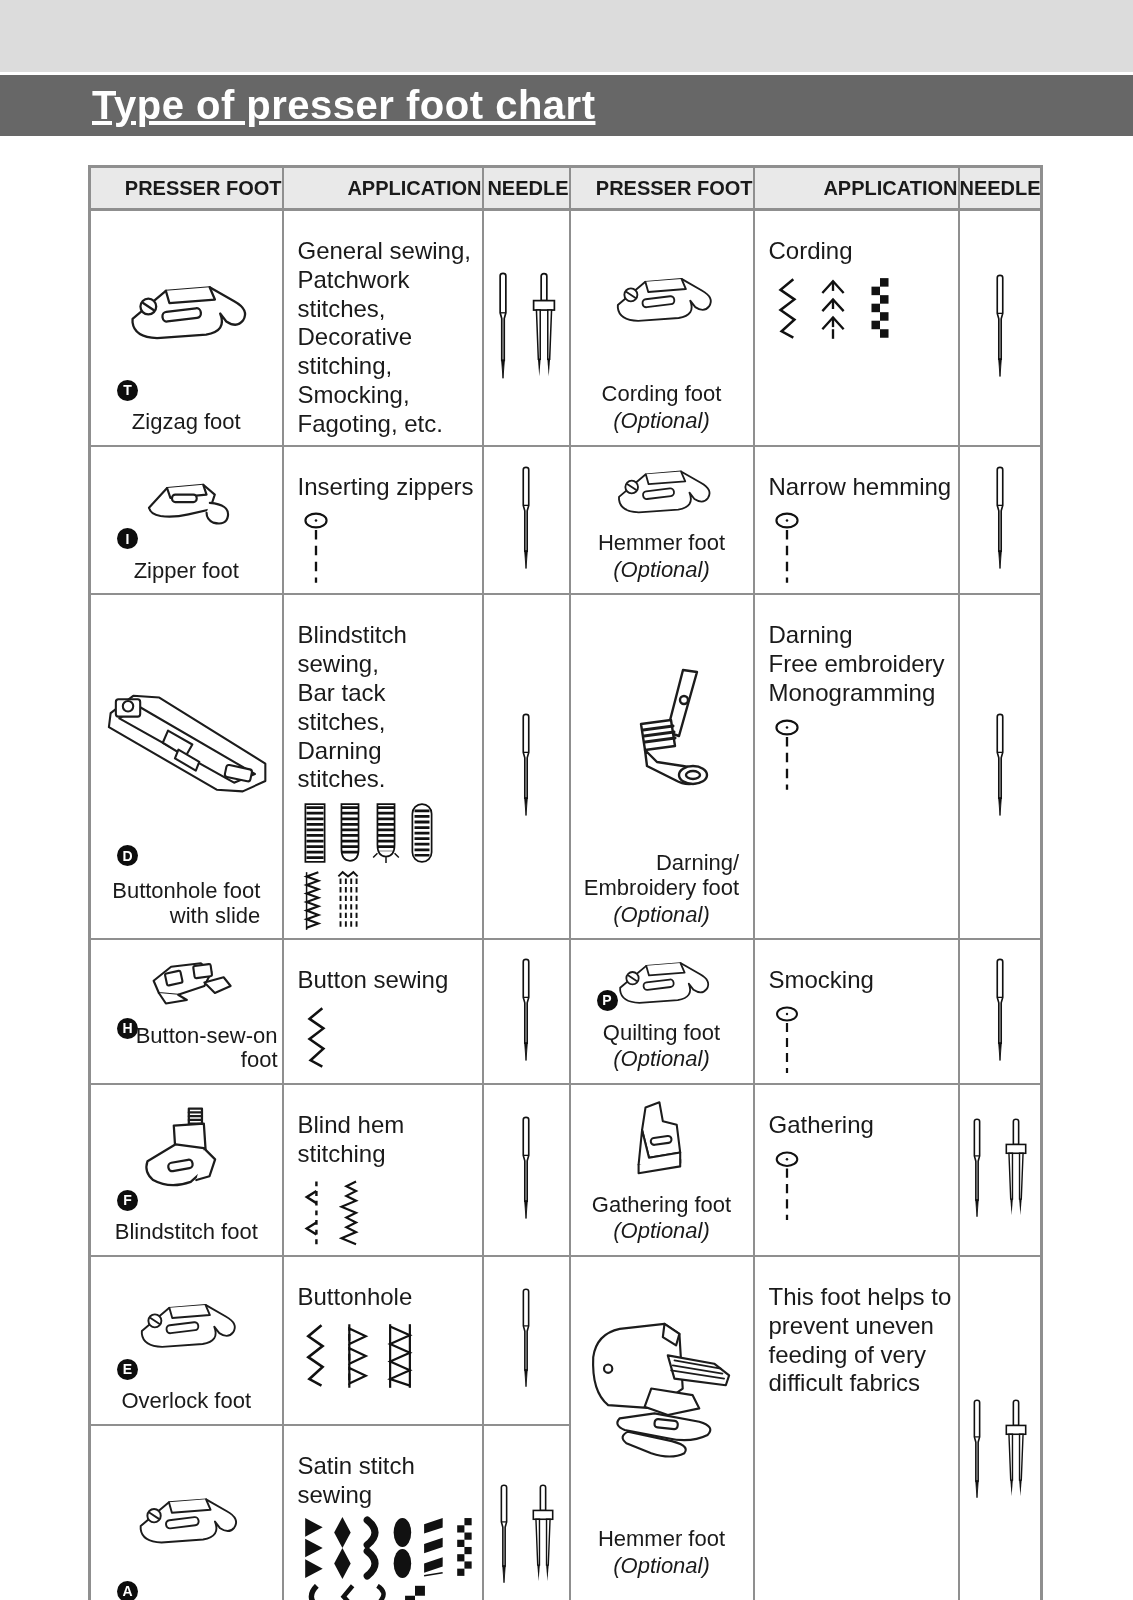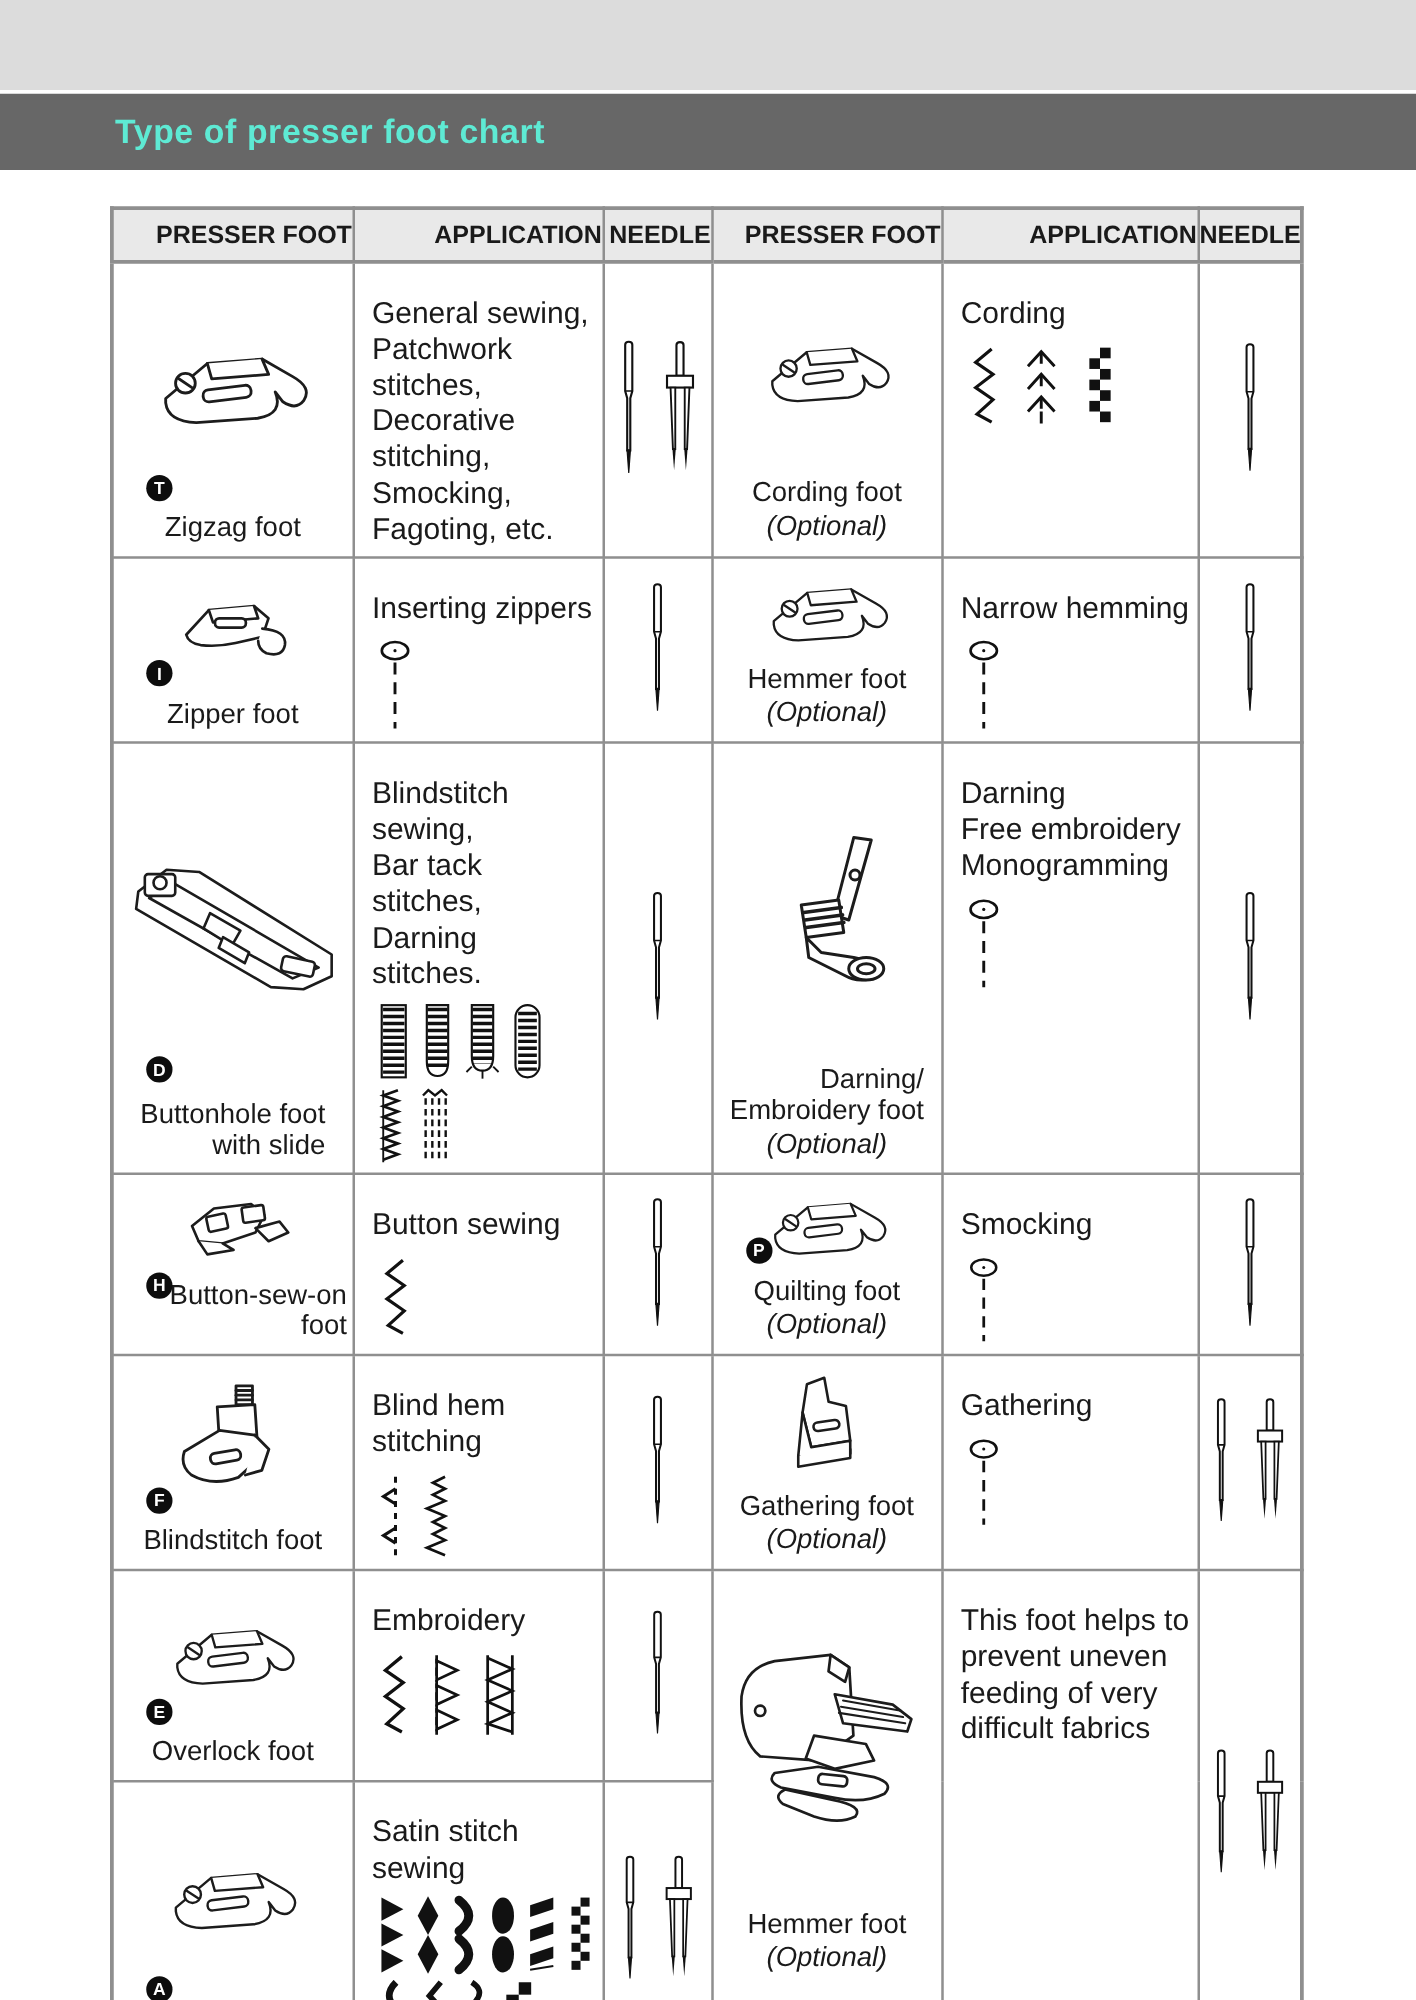--- a/index.html
+++ b/index.html
@@ -1,20 +1,20 @@
 <!DOCTYPE html>
 <html><head>
 <meta charset="utf-8">
 <style>
   html,body{margin:0;padding:0;background:#fff;}
   body{width:1133px;height:1600px;font-family:"Liberation Sans", sans-serif;color:#1a1a1a;overflow:hidden;}
   .page{position:relative;width:1133px;height:1600px;background:#ffffff;}
   .top-strip{height:72px;background:#dcdcdc;}
   .title-bar{margin-top:3px;height:61px;background:#676767;display:flex;align-items:center;}
-  .title-bar h1{margin:0 0 0 92px;font-size:27px;font-weight:bold;color:#5eead4;letter-spacing:.5px;}
+  .title-bar h1{margin:0 0 0 92px;font-size:40px;font-weight:bold;color:#ffffff;letter-spacing:.5px;text-decoration:underline;}
   table.chart{border-collapse:collapse;table-layout:fixed;width:952px;margin:29px 0 0 88px;}
   table.chart col.c1{width:193px}table.chart col.c2{width:200px}table.chart col.c3{width:87px}
   table.chart col.c4{width:184px}table.chart col.c5{width:205px}table.chart col.c6{width:83px}
   table.chart th, table.chart td{border:2px solid #8f8f8f;padding:0;vertical-align:top;}
   table.chart{border:3px solid #8f8f8f;}
   table.chart th{height:40px;background:#e9e9e9;font-size:20px;font-weight:bold;text-align:right;vertical-align:middle;border-bottom:3px solid #8f8f8f;}
   tr.r1 td{height:165px}tr.r2 td{height:138px}tr.r3 td{height:227px}tr.r4 td{height:141px}
   tr.r5 td{height:170px}tr.r6 td{height:167px}tr.r7 td{height:177px}
   td.pf{vertical-align:middle;}
   .pfwrap{position:relative;height:100%;display:flex;flex-direction:column;align-items:center;justify-content:flex-end;padding:8px 4px 10px 4px;box-sizing:border-box;}
@@ -661,21 +661,21 @@
                 <svg width="140" height="76">
                   <use href="#foot-sled"></use>
                 </svg>
               </div>
             <span class="badge">E</span>
             <div class="cap">Overlock foot</div>
           </div>
         </td>
         <td class="app">
           <div class="appwrap">
-            <div class="app-text">Embroidery</div>
+            <div class="app-text">Buttonhole</div>
             <div class="glyph-row">
               <svg width="28" height="68">
                   <use href="#overlock-stitch-1"></use>
                 </svg>
               <svg width="30" height="68">
                   <use href="#overlock-stitch-2"></use>
                 </svg>
               <svg width="32" height="68">
                   <use href="#overlock-stitch-3"></use>
                 </svg>

